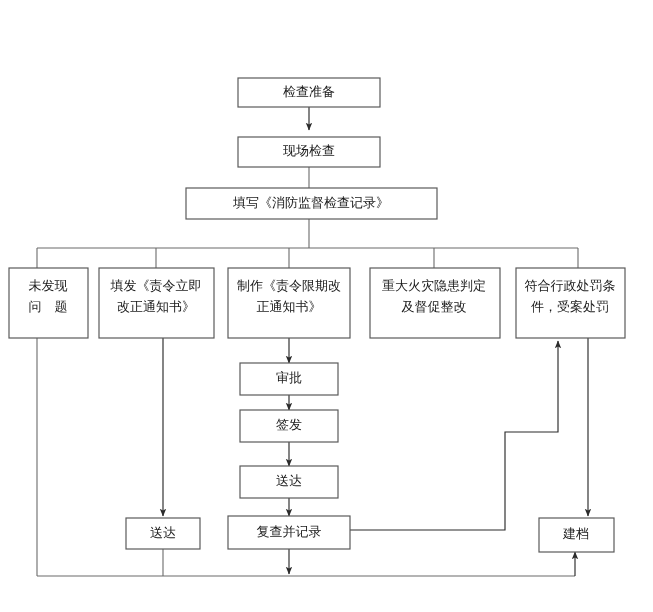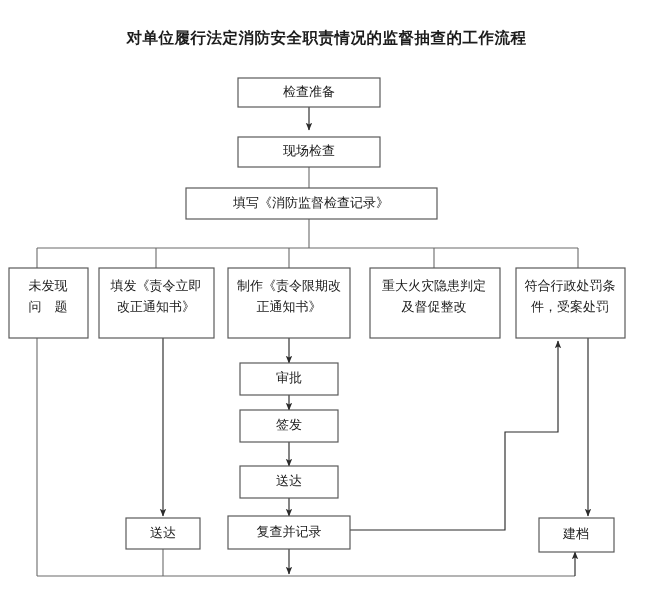--- a/index.html
+++ b/index.html
@@ -60,21 +60,20 @@
     stroke: #6b6b6b;
     stroke-width: 1.1;
     fill: none;
   }
 </style>
 </head>
 <body>
 
 <div id="flow-root">
 
-  <div id="title">对单位履行法定消防安全职责情况的监督抽查的工作流程</div>
 
   <svg id="diagram" viewBox="0 0 653 612">
     <defs>
       <marker id="arrowhead" markerWidth="9" markerHeight="9" refX="7.2" refY="3.2" orient="auto" markerUnits="userSpaceOnUse">
         <path d="M0,0 L7.6,3.2 L0,6.4 L1.6,3.2 Z" fill="#2b2b2b"></path>
       </marker>
       <marker id="arrowhead-up" markerWidth="9" markerHeight="9" refX="7.2" refY="3.2" orient="auto" markerUnits="userSpaceOnUse">
         <path d="M0,0 L7.6,3.2 L0,6.4 L1.6,3.2 Z" fill="#2b2b2b"></path>
       </marker>
     </defs>

